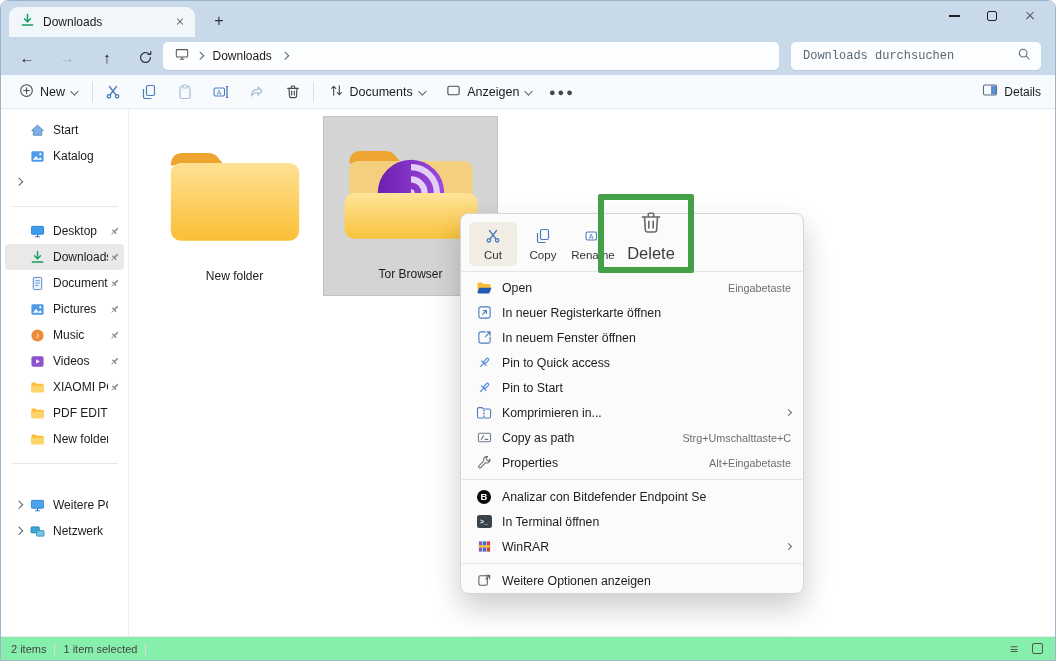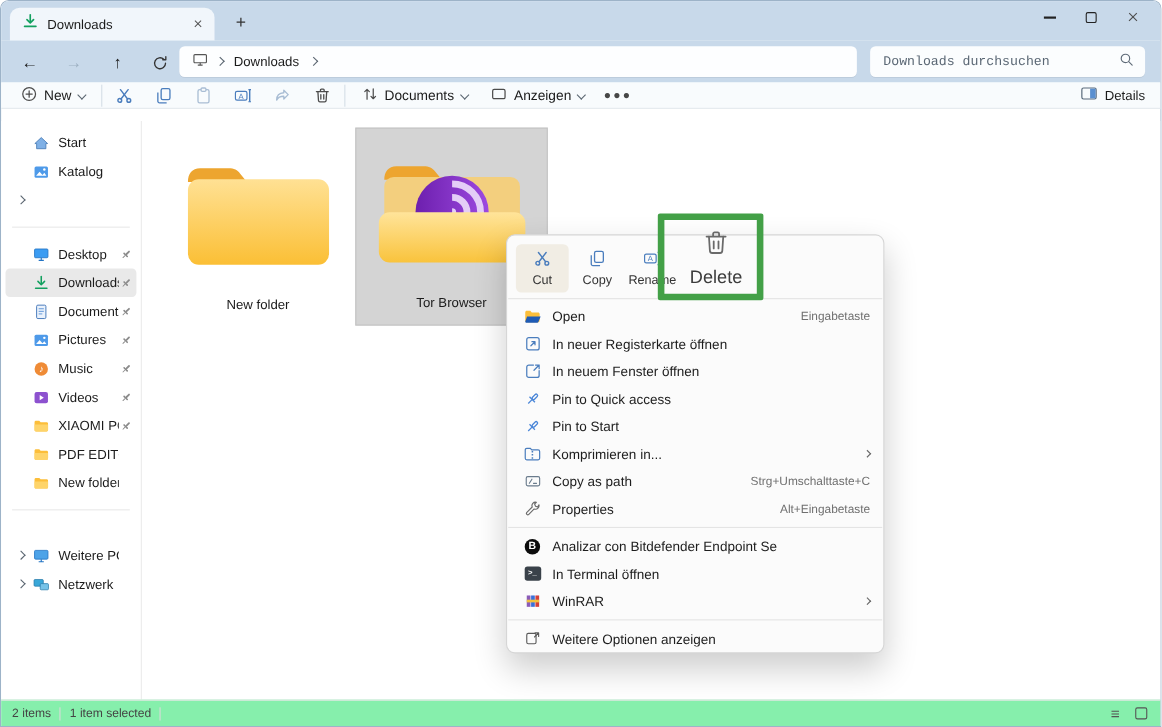--- a/index.html
+++ b/index.html
@@ -26,21 +26,21 @@
   .navbtn.disabled { color:#9db0c2; }
   .addressbar { position:absolute; left:162px; top:5px; width:616px; height:28px; background:#fdfeff; border-radius:5px; display:flex; align-items:center; padding:0 10px 0 12px; box-shadow:0 1px 0 rgba(0,0,0,.06); }
   .crumb { font-size:12px; margin:0 6px; }
   .chr { display:inline-block; width:5.5px; height:5.5px; border-right:1.3px solid #5a6570; border-bottom:1.3px solid #5a6570; transform:rotate(-45deg); }
   .chd { display:inline-block; width:5.5px; height:5.5px; border-right:1.3px solid #5a6570; border-bottom:1.3px solid #5a6570; transform:rotate(45deg) translateY(-1px); }
   .searchbar { position:absolute; left:790px; top:5px; width:250px; height:28px; background:#fbfdfe; border-radius:5px; display:flex; align-items:center; padding:0 10px 0 12px; box-shadow:0 1px 0 rgba(0,0,0,.06); }
   .searchbar input { flex:1; border:none; outline:none; background:transparent; font-size:12px; color:#1b1b1b; font-family:Liberation Mono, monospace; }
   .searchbar input::placeholder { color:#5a6774; opacity:1; }
 
   
-  .toolbar { position:absolute; left:0; top:74px; right:0; height:24px; background:#f8fbfd; border-bottom:1px solid #e4e9ee; display:flex; align-items:center; }
+  .toolbar { position:absolute; left:0; top:74px; right:0; height:34px; background:#f8fbfd; border-bottom:1px solid #e4e9ee; display:flex; align-items:center; }
   .tbtn { display:flex; align-items:center; gap:6px; font-size:12.5px; color:#1b1b1b; padding:0 8px; height:28px; border-radius:4px; }
   .tico { width:26px; height:26px; display:flex; align-items:center; justify-content:center; }
   .tsep { width:1px; height:20px; background:#d5dee6; margin:0 7px; }
   .dots { font-size:11px; letter-spacing:2px; color:#474747; padding:0 10px; }
   .details-btn { position:absolute; right:14px; display:flex; align-items:center; gap:6px; font-size:12px; }
 
   
   .sidebar { position:absolute; left:0; top:109px; width:128px; bottom:24px; background:#fff; border-right:1px solid #ececec; padding-top:7px; }
   .srow { display:flex; align-items:center; height:26px; margin:0 4px; padding:0 4px 0 8px; border-radius:4px; }
   .srow.selected { background:#e9e9e9; }
@@ -61,21 +61,21 @@
   .vline { width:1px; height:12px; background:#d9d9d9; margin:0 8px; }
   .status-right { position:absolute; right:12px; display:flex; align-items:center; gap:14px; }
   .icon-list { font-size:14px; color:#555; line-height:1; }
   .icon-thumb { width:11px; height:11px; border:1.5px solid #555; border-radius:2px; display:inline-block; }
 
   
   .ctxmenu { position:absolute; left:459px; top:212px; width:344px; height:381px; background:#fbfbfb; border:1px solid #d6d6d6; border-radius:8px; box-shadow:0 14px 30px rgba(0,0,0,.20); z-index:40; padding:4px 0 6px 0; }
   .cmdrow { display:flex; align-items:flex-start; padding:4px 8px 0 8px; height:50px; gap:2px; }
   .cmd { width:48px; height:44px; display:flex; flex-direction:column; align-items:center; justify-content:center; gap:3px; font-size:11.5px; color:#333; border-radius:5px; }
   .cmd.hovered { background:#f1ede4; }
-  .cmd.emph { width:64px; height:62px; margin-top:-12px; font-size:16.5px; color:#3c3c3c; gap:4px; justify-content:flex-end; padding-bottom:10px; }
+  .cmd.emph { width:64px; height:62px; margin-top:-12px; font-size:16.5px; color:#3c3c3c; gap:4px; padding-bottom:10px; }
   .mdiv { height:1px; background:#e4e4e4; margin:3px 1px; }
   .mi { display:flex; align-items:center; height:25px; padding:0 12px 0 14px; font-size:12.3px; color:#1d1d1d; }
   .mi-ic { width:18px; display:flex; align-items:center; justify-content:center; }
   .mi-lab { margin-left:9px; flex:1; white-space:nowrap; overflow:hidden; }
   .mi-sc { font-size:10.8px; color:#6f6f6f; }
   .mi-sub { display:inline-block; width:5px; height:5px; border-right:1.2px solid #666; border-bottom:1.2px solid #666; transform:rotate(-45deg); }
   .bdi { width:14px; height:14px; background:#0c0c0c; color:#fff; border-radius:50%; font-size:9.5px; font-weight:bold; display:flex; align-items:center; justify-content:center; }
   .termi { width:15px; height:13px; background:#3a424a; color:#fff; border-radius:2.5px; font-size:7px; font-weight:bold; display:flex; align-items:center; justify-content:center; letter-spacing:0; }
 
   

